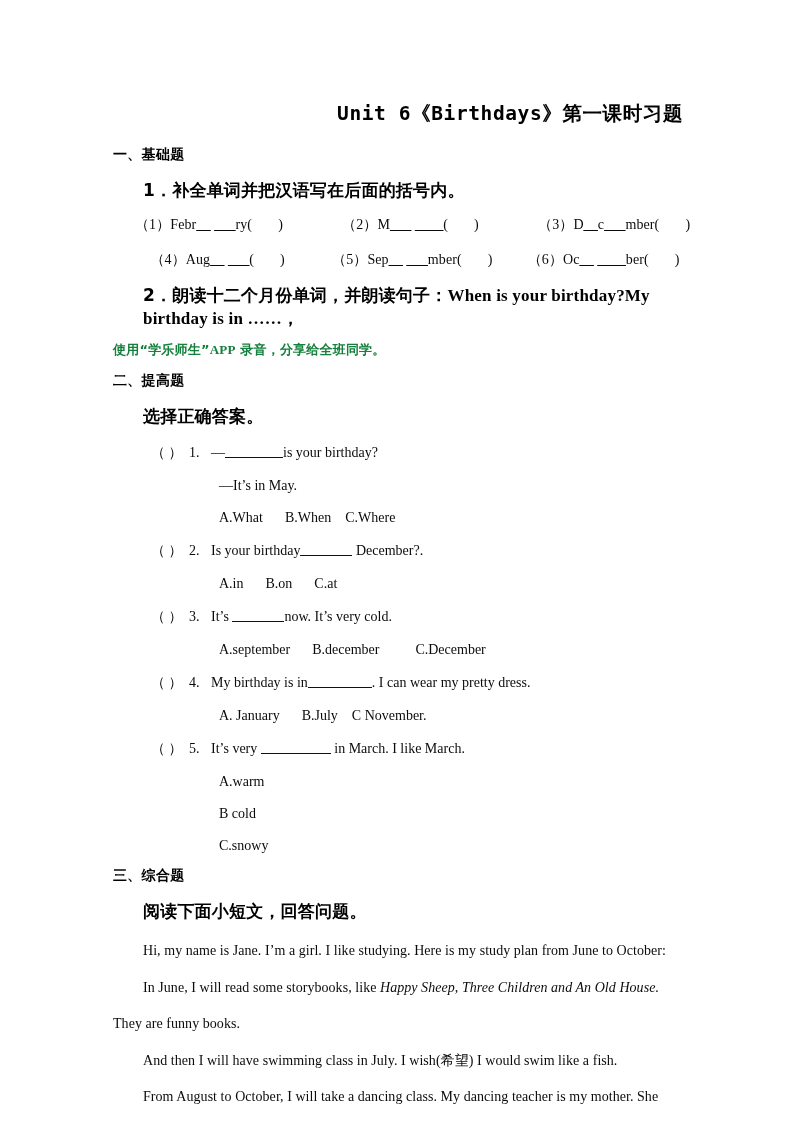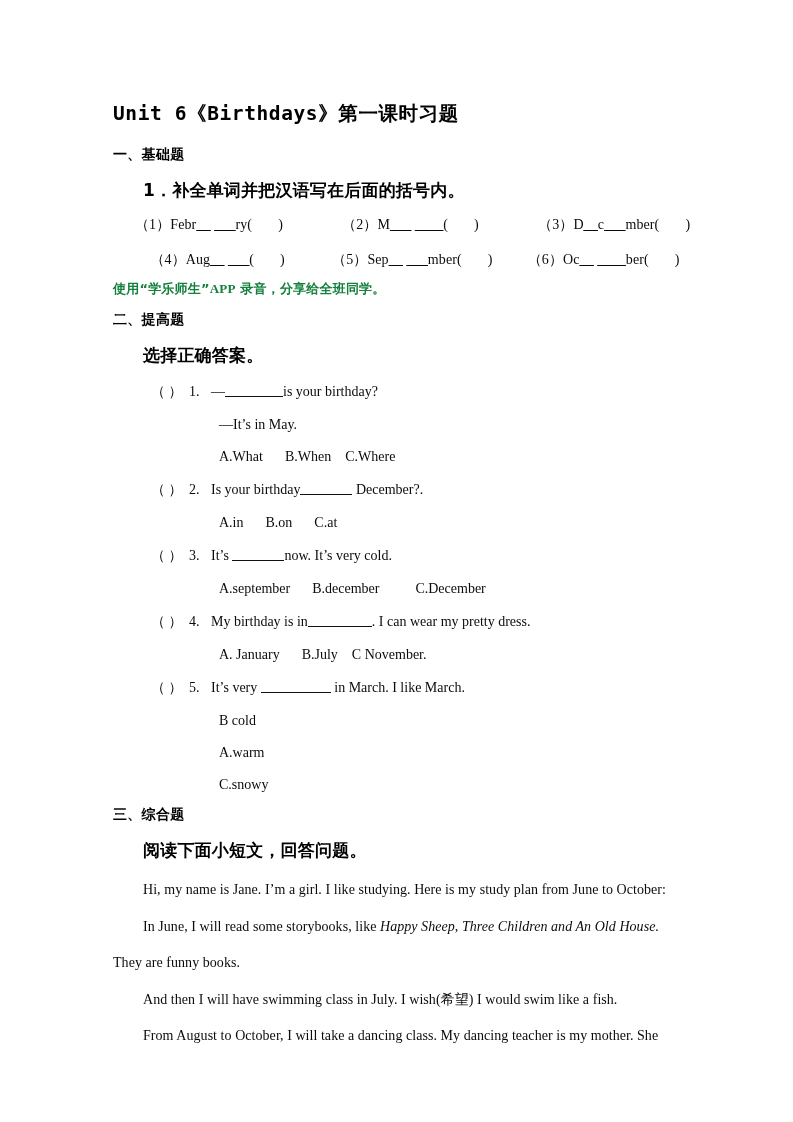--- a/index.html
+++ b/index.html
@@ -28,21 +28,21 @@
     left: 113px;
     top: 88px;
     width: 570px;
   }
 
   
   .doc-title {
     font-family: "DejaVu Sans Mono", "Liberation Mono", monospace;
     font-size: 19.5px;
     font-weight: bold;
-    text-align: left;
+    text-align: right;
     letter-spacing: 0.6px;
     margin: 0 0 0 0;
     padding: 12px 0 6px 0;
     color: #000;
     white-space: nowrap;
   }
 
   
   .section-head {
     font-family: "DejaVu Sans", "Liberation Sans", sans-serif;
@@ -175,20 +175,21 @@
     </div>
 
     <div class="blank-row second">
       <span class="bitem"><span>（4）</span><span>Aug</span><span class="ul">__</span><span> </span><span class="ul">___</span><span>(</span><span class="paren-space"></span><span>)</span></span>
       <span class="gap-b"></span>
       <span class="bitem"><span>（5）</span><span>Sep</span><span class="ul">__</span><span> </span><span class="ul">___</span><span>mber(</span><span class="paren-space"></span><span>)</span></span>
       <span class="gap-c"></span>
       <span class="bitem"><span>（6）</span><span>Oc</span><span class="ul">__</span><span> </span><span class="ul">____</span><span>ber(</span><span class="paren-space"></span><span>)</span></span>
     </div>
 
+    <div class="sub-prompt mix"><span>2．</span><span>朗读十二个月份单词，并朗读句子：</span><span class="en">When is your birthday?My birthday is in ……</span><span>，</span></div>
 
     <div class="sub-prompt-cont"><span>使用“学乐师生”</span><span class="en">APP</span><span> 录音，分享给全班同学。</span></div>
 
     <div class="section-head">二、提高题</div>
 
     <div class="sub-prompt">选择正确答案。</div>
 
     <div class="mc-item"><span class="mc-paren">（    ）</span><span class="mc-num">1.</span><span>—</span><span class="ublank ub-md"></span><span>is your birthday?</span></div>
     <div class="mc-sub">—It’s in May.</div>
     <div class="mc-sub"><span>A.What</span><span class="opt-gap-m"></span><span>B.When</span><span class="opt-gap-s"></span><span>C.Where</span></div>
@@ -196,22 +197,22 @@
     <div class="mc-item"><span class="mc-paren">（    ）</span><span class="mc-num">2.</span><span>Is your birthday</span><span class="ublank ub-sm"></span><span> December?.</span></div>
     <div class="mc-sub"><span>A.in</span><span class="opt-gap-m"></span><span>B.on</span><span class="opt-gap-m"></span><span>C.at</span></div>
 
     <div class="mc-item"><span class="mc-paren">（    ）</span><span class="mc-num">3.</span><span>It’s </span><span class="ublank ub-sm"></span><span>now. It’s very cold.</span></div>
     <div class="mc-sub"><span>A.september</span><span class="opt-gap-m"></span><span>B.december</span><span class="opt-gap-l"></span><span>C.December</span></div>
 
     <div class="mc-item"><span class="mc-paren">（    ）</span><span class="mc-num">4.</span><span>My birthday is in</span><span class="ublank ub-lg"></span><span>. I can wear my pretty dress.</span></div>
     <div class="mc-sub"><span>A. January</span><span class="opt-gap-m"></span><span>B.July</span><span class="opt-gap-s"></span><span>C November.</span></div>
 
     <div class="mc-item"><span class="mc-paren">（    ）</span><span class="mc-num">5.</span><span>It’s very </span><span class="ublank ub-xl"></span><span> in March. I like March.</span></div>
+    <div class="mc-sub">A.warm</div>
     <div class="mc-sub">B cold</div>
-    <div class="mc-sub">A.warm</div>
     <div class="mc-sub">C.snowy</div>
 
     <div class="section-head">三、综合题</div>
 
     <div class="sub-prompt">阅读下面小短文，回答问题。</div>
 
     <div class="para">Hi, my name is Jane. I’m a girl. I like studying. Here is my study plan from June to October:</div>
 
     <div class="para"><span>In June, I will read some storybooks, like </span><i>Happy Sheep, Three Children and An Old House.</i></div>
 

